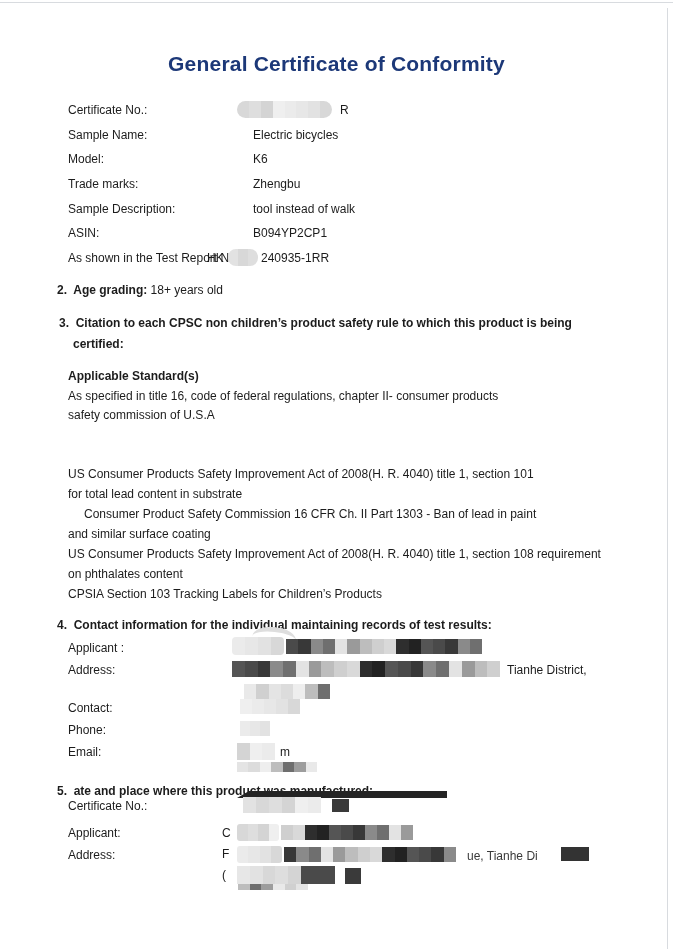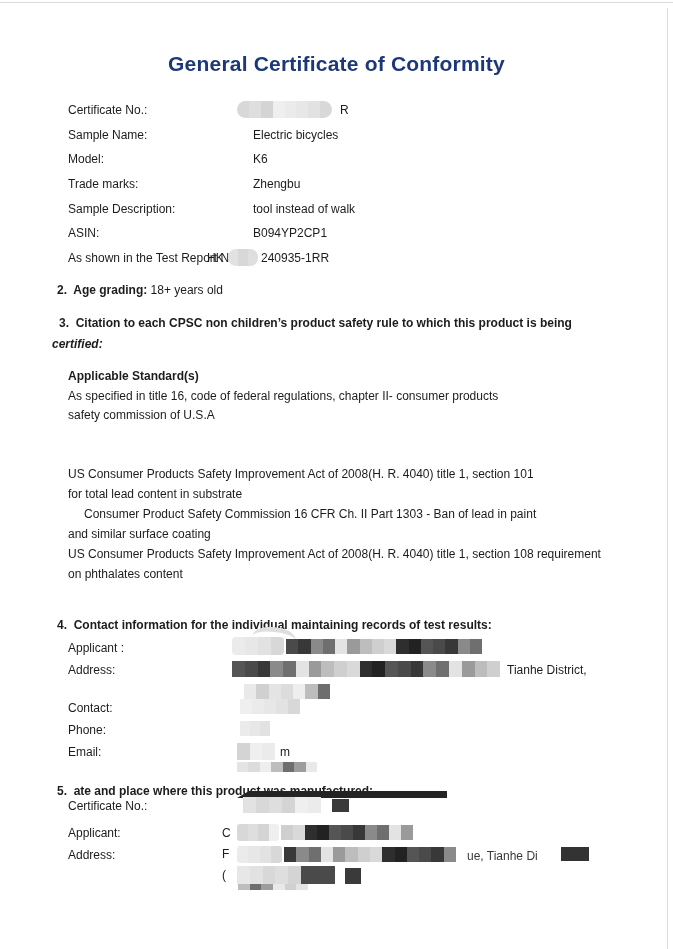--- a/index.html
+++ b/index.html
@@ -83,32 +83,33 @@
   <span class="redact" style="left: 228px; top: 249px; border-radius: 8px; width: 30px; height: 17px;">
       <i style="background: rgb(226, 226, 226);"></i>
       <i style="background: rgb(216, 216, 216);"></i>
       <i style="background: rgb(222, 222, 222);"></i>
     </span>
   <div class="abs" style="top:251px;left:261px;">240935-1RR</div>
 
   <div class="abs" style="top:283px;left:57px;"><span class="h">2.  Age grading:</span><span> 18+ years old</span></div>
 
   <div class="abs h" style="top:316px;left:59px;">3.  Citation to each CPSC non children’s product safety rule to which this product is being</div>
-  <div class="abs h" style="top:337px;left:52px;font-style:italic;">certified:</div>
+  <div class="abs h" style="top:337px;left:73px;">certified:</div>
 
   <div class="abs h" style="top:369px;left:68px;">Applicable Standard(s)</div>
 
   <div class="abs" style="top:389px;left:68px;">As specified in title 16, code of federal regulations, chapter II- consumer products</div>
   <div class="abs" style="top:408px;left:68px;">safety commission of U.S.A</div>
   <div class="abs" style="top:467px;left:68px;">US Consumer Products Safety Improvement Act of 2008(H. R. 4040) title 1, section 101</div>
   <div class="abs" style="top:487px;left:68px;">for total lead content in substrate</div>
   <div class="abs" style="top:507px;left:84px;">Consumer Product Safety Commission 16 CFR Ch. II Part 1303 - Ban of lead in paint</div>
   <div class="abs" style="top:527px;left:68px;">and similar surface coating</div>
   <div class="abs" style="top:547px;left:68px;">US Consumer Products Safety Improvement Act of 2008(H. R. 4040) title 1, section 108 requirement</div>
   <div class="abs" style="top:567px;left:68px;">on phthalates content</div>
+  <div class="abs" style="top:587px;left:68px;">CPSIA Section 103 Tracking Labels for Children’s Products</div>
 
   <div class="abs h" style="top:618px;left:57px;">4.  Contact information for the individual maintaining records of test results:</div>
   <div class="swoosh"></div>
 
   <div class="abs lbl" style="top:641px;">Applicant :</div>
   <span class="redact" style="left: 232px; top: 637px; border-radius: 4px; width: 52px; height: 18px;">
       <i style="background: rgb(235, 235, 235);"></i>
       <i style="background: rgb(231, 231, 231);"></i>
       <i style="background: rgb(226, 226, 226);"></i>
       <i style="background: rgb(216, 216, 216);"></i>

